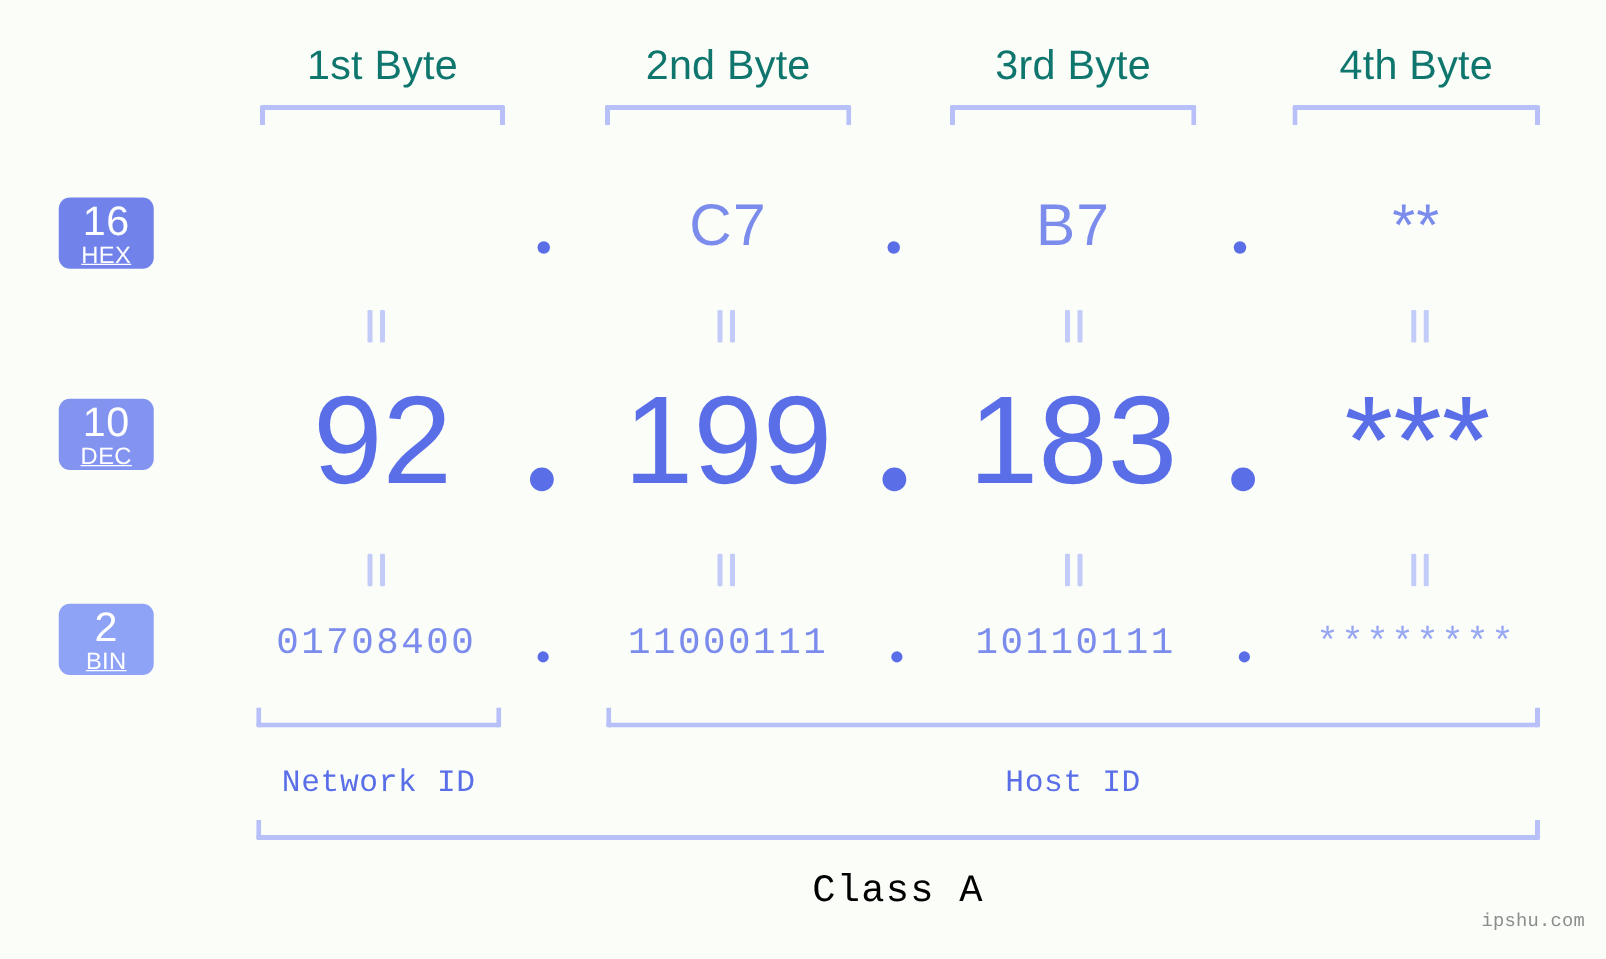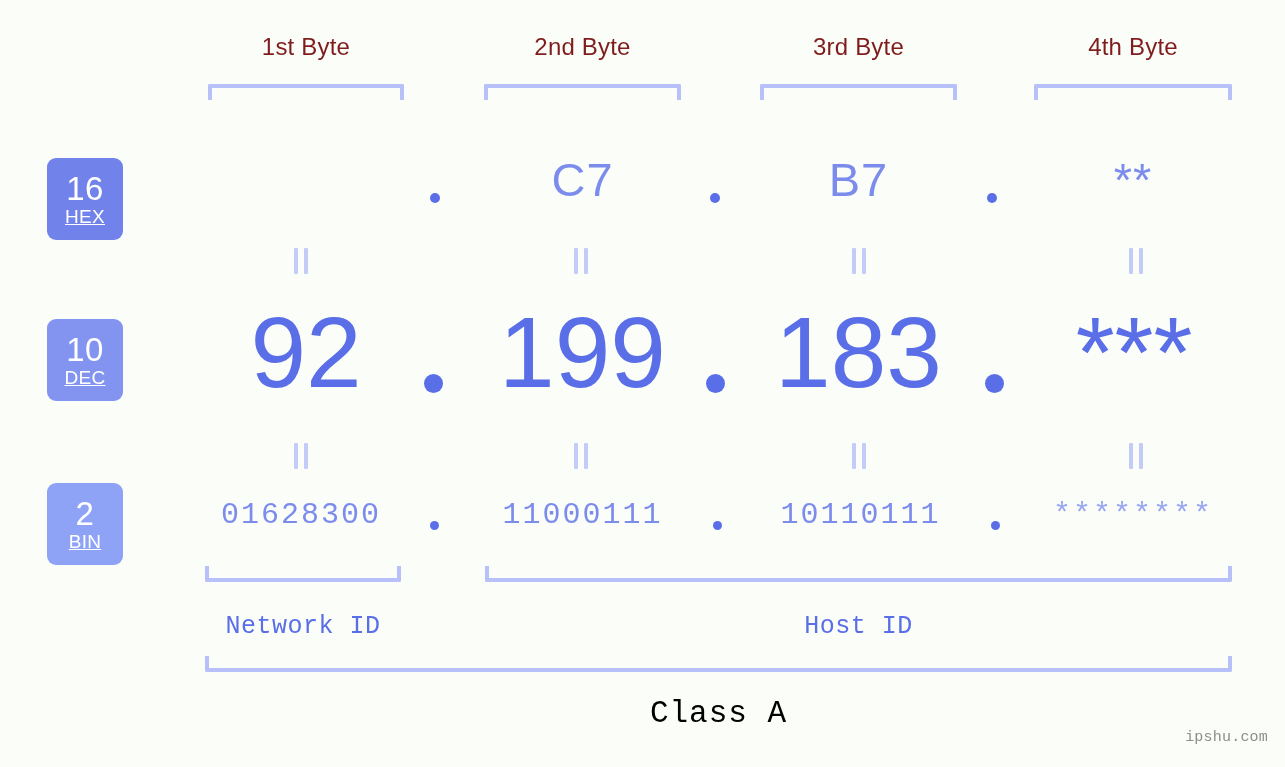--- a/index.html
+++ b/index.html
@@ -22,22 +22,22 @@
     width: 1285px;
     height: 767px;
   }
 
   
   .byte-label {
     position: absolute;
     top: 33px;
     text-align: center;
     font-family: "Liberation Sans", sans-serif;
-    font-size: 24px;
-    color: #7f1d1d;
+    font-size: 33px;
+    color: #0f766e;
     letter-spacing: 0.2px;
     white-space: nowrap;
   }
 
   
   .bracket-top {
     position: absolute;
     border-top: 4px solid #b7c0f8;
     border-left: 4px solid #b7c0f8;
     border-right: 4px solid #b7c0f8;
@@ -53,21 +53,21 @@
     border-right: 4px solid #b7c0f8;
     height: 16px;
     border-radius: 0 0 2px 2px;
   }
 
   
   .badge {
     position: absolute;
     left: 47px;
     width: 76px;
-    height: 82px;
+    height: 57px;
     border-radius: 9px;
     display: flex;
     flex-direction: column;
     align-items: center;
     justify-content: center;
     color: #ffffff;
     line-height: 1;
   }
   .badge .num {
     font-size: 33px;
@@ -271,21 +271,21 @@
   </div>
   <div class="eq eq-row2" style="left:852px;">
     <span></span>
       <span></span>
   </div>
   <div class="eq eq-row2" style="left:1129px;">
     <span></span>
       <span></span>
   </div>
 
-  <div class="bin-val" style="left:203px; width:196px;">01628300</div>
+  <div class="bin-val" style="left:203px; width:196px;">01708400</div>
   <div class="bin-dot" style="left:430px;"></div>
   <div class="bin-val" style="left:484px; width:197px;">11000111</div>
   <div class="bin-dot" style="left:713px;"></div>
   <div class="bin-val" style="left:762px; width:197px;">10110111</div>
   <div class="bin-dot" style="left:991px;"></div>
   <div class="bin-val masked" style="left:1034px; width:198px;">********</div>
 
   <div class="bracket-bottom" style="left:205px; top:566px; width:196px;"></div>
   <div class="bracket-bottom" style="left:485px; top:566px; width:747px;"></div>
 

